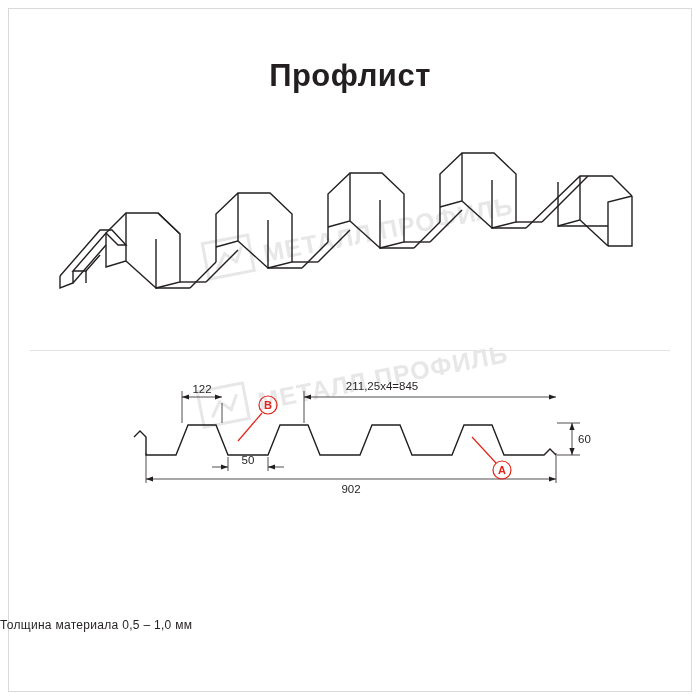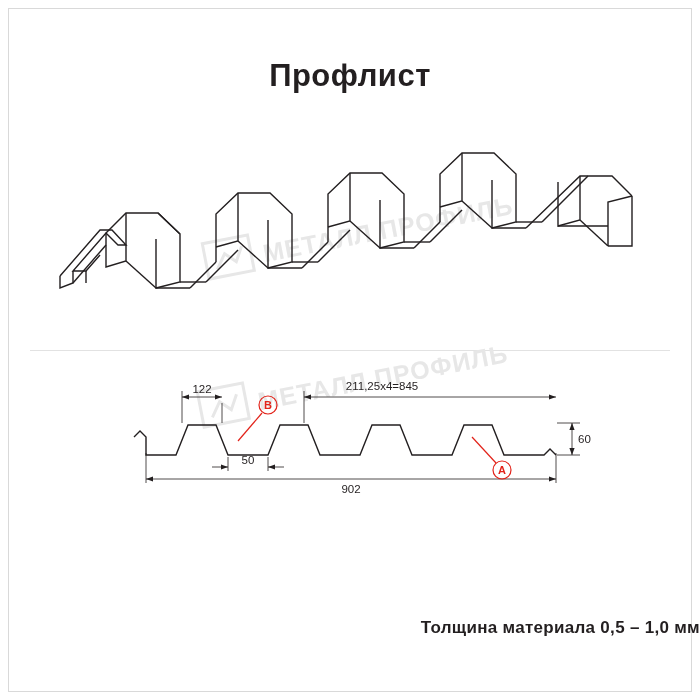--- a/index.html
+++ b/index.html
@@ -69,23 +69,23 @@
     left: 120px;
     top: 375px;
     width: 470px;
     height: 130px;
   }
   .footer {
     position: absolute;
     left: 0;
     top: 618px;
     width: 700px;
-    text-align: right;
-    font-size: 17px;
-    font-weight: bold;
+    text-align: left;
+    font-size: 12px;
+    font-weight: normal;
     letter-spacing: 0.3px;
   }
   .wm {
     position: absolute;
     pointer-events: none;
     opacity: 1;
   }
   .wm-text {
     font-family: "Liberation Sans", sans-serif;
     font-weight: bold;

